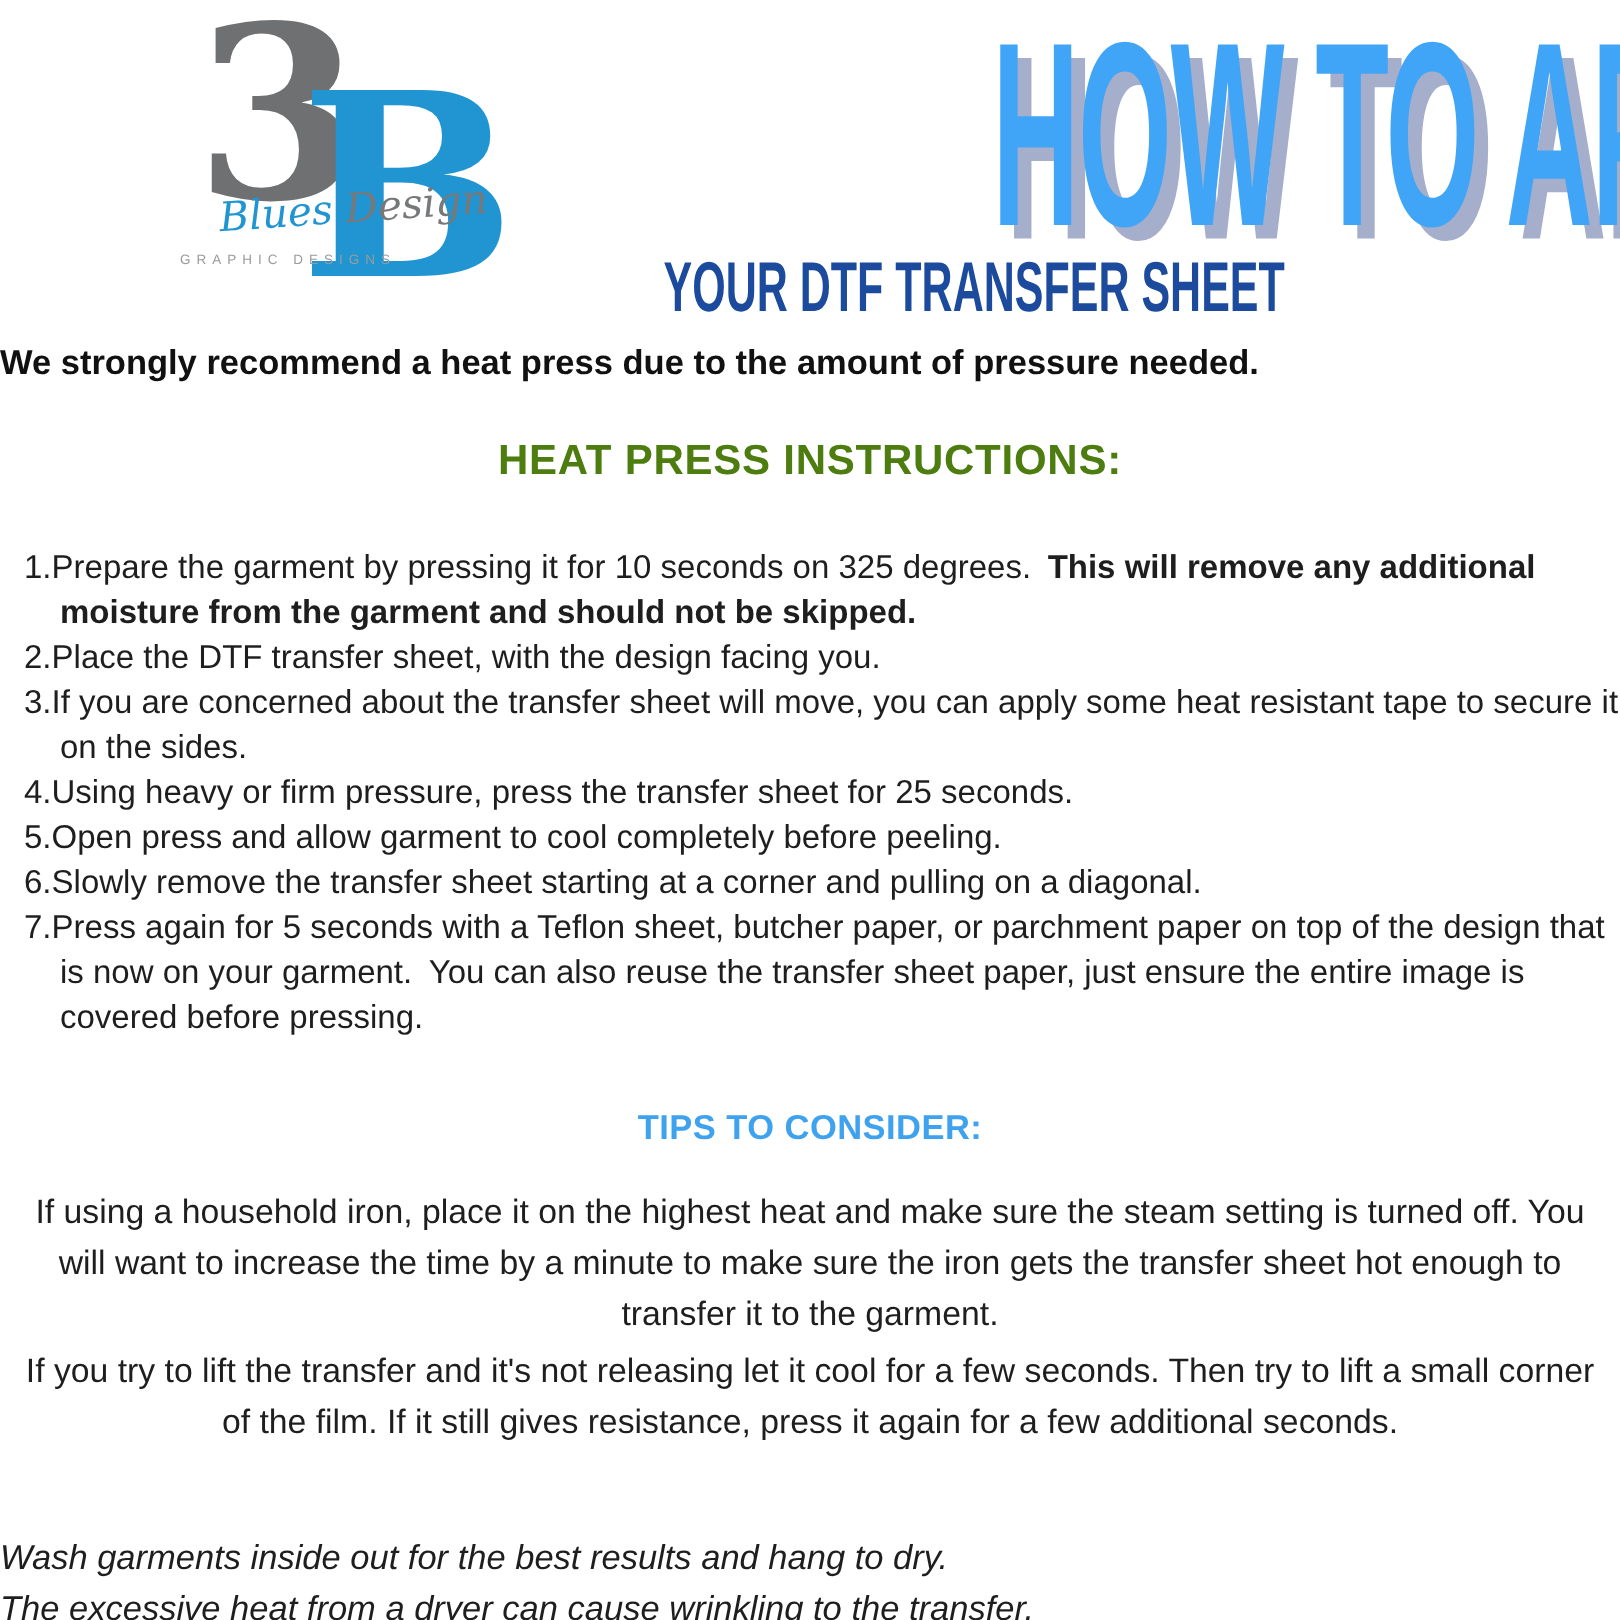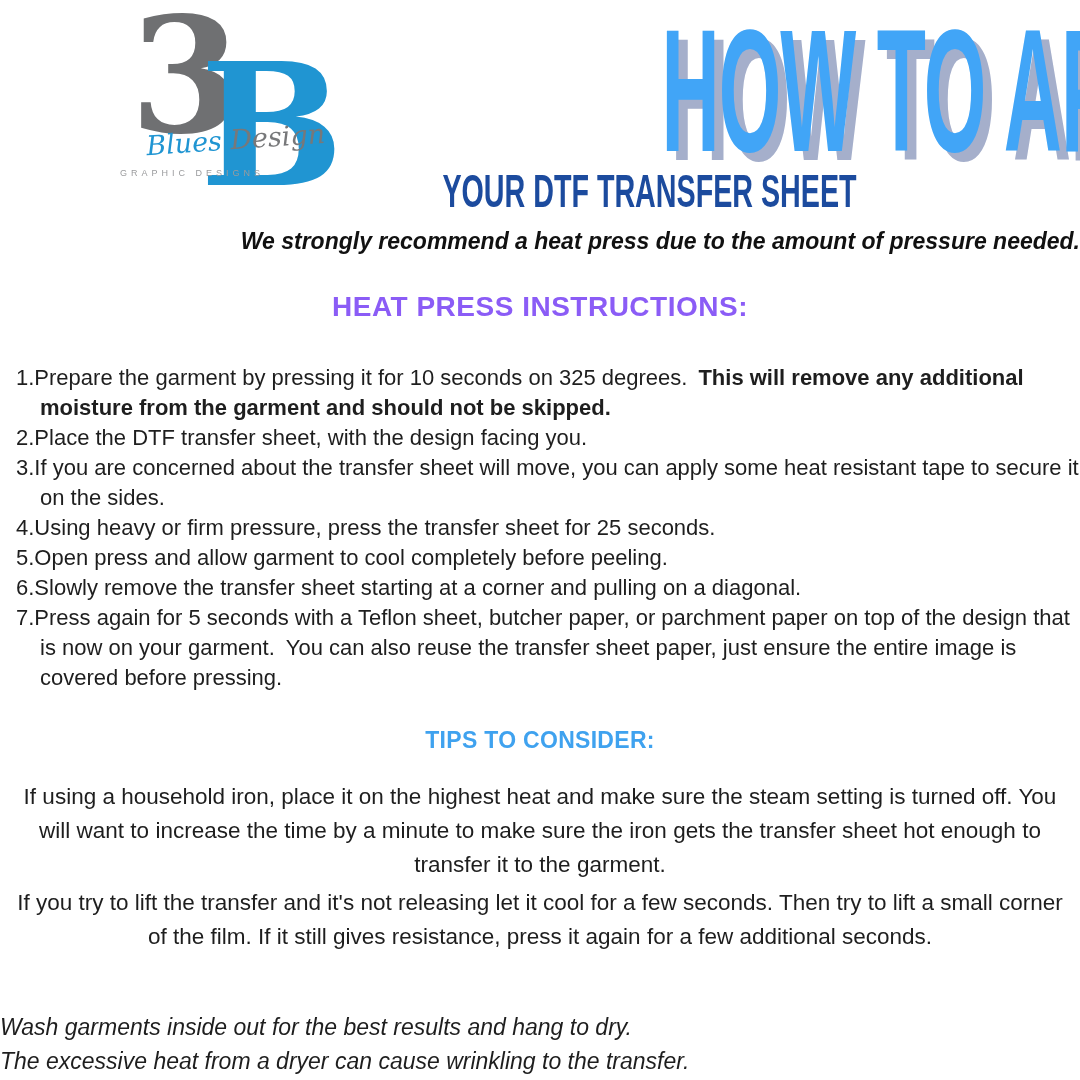--- a/index.html
+++ b/index.html
@@ -97,51 +97,50 @@
     line-height: 1;
     white-space: nowrap;
     color: #1c4b9e;
     transform: scaleX(0.61);
     transform-origin: center top;
   }
 
   
   .recommendation {
     margin-top: 16px;
-    text-align: right;
+    text-align: left;
     font-size: 23px;
     font-weight: bold;
-    font-style: italic;
     color: #111111;
   }
   .section-heading {
     margin-top: 36px;
     text-align: center;
     font-size: 28px;
     font-weight: bold;
     letter-spacing: 0.5px;
-    color: #8b5cf6;
+    color: #4d7c0f;
   }
 
   
   .steps {
     margin-top: 40px;
     padding: 0 0 0 16px;
     font-size: 22px;
     line-height: 30px;
   }
   .step {
     padding-left: 24px;
     text-indent: -24px;
   }
   .step-bold { font-weight: bold; }
 
   
   .tips-heading {
-    margin-top: 34px;
+    margin-top: 45px;
     text-align: center;
     font-size: 23px;
     font-weight: bold;
     letter-spacing: 0.3px;
     color: #3fa2ef;
   }
   .tip-paragraph {
     margin: 4px auto 0;
     max-width: 1050px;
     text-align: center;

